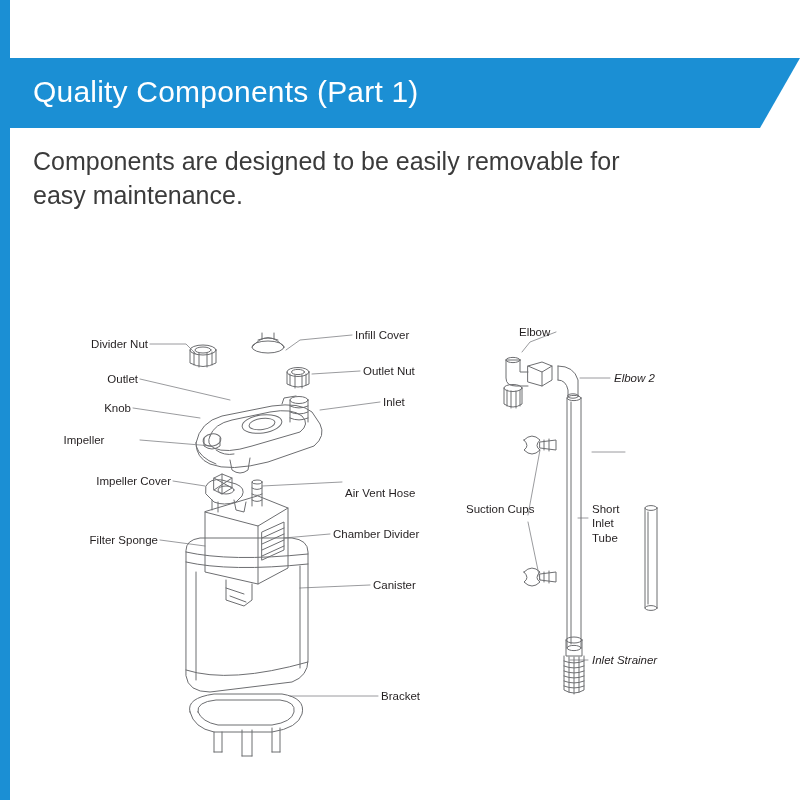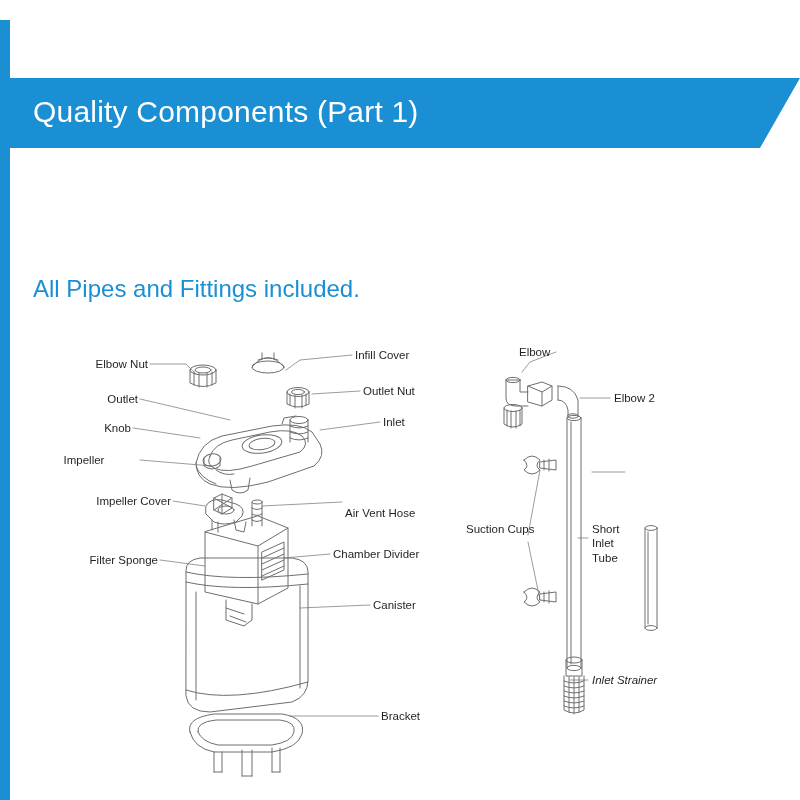--- a/index.html
+++ b/index.html
@@ -12,21 +12,20 @@
     background: #ffffff;
     font-family: "Liberation Sans", sans-serif;
     overflow: hidden;
     position: relative;
   }
   .page {
     position: relative;
     width: 800px;
     height: 648px;
     box-sizing: border-box;
-    margin-top: 20px;
   }
   .left-rule {
     position: absolute;
     left: 0;
     top: 0;
     width: 10px;
     height: 800px;
     background: #1b8fd4;
   }
   .header-band {
@@ -85,21 +84,21 @@
 </style>
 </head>
 <body>
 
 <div class="page">
 
   <div class="left-rule"></div>
   <div class="header-band"></div>
   <div class="header-title">Quality Components (Part 1)</div>
 
-  <div class="tagline">All Pipes and Fittings included.</div>
+  <div class="subtitle">Components are designed to be easily removable for easy maintenance.</div>
 
   <div class="diagram">
 
     <svg width="800" height="490" viewBox="0 0 800 490">
       <g fill="none" stroke="#6d6e71" stroke-width="1" stroke-linejoin="round" stroke-linecap="round">
 
         <g stroke="#808285" stroke-width="0.8">
           <path d="M150 44 L186 44 L196 54"></path>
           <path d="M140 79 L230 100"></path>
           <path d="M133 108 L200 118"></path>
@@ -265,37 +264,37 @@
           <ellipse cx="574" cy="340" rx="8" ry="3"></ellipse>
           <path d="M564 356 L564 390 Q574 396 584 390 L584 356"></path>
           <path d="M564 361 Q574 365 584 361 M564 366 Q574 370 584 366 M564 371 Q574 375 584 371
                    M564 376 Q574 380 584 376 M564 381 Q574 385 584 381 M564 386 Q574 390 584 386"></path>
           <path d="M569 357 L569 392 M574 357 L574 394 M579 357 L579 392"></path>
         </g>
 
       </g>
     </svg>
 
-    <div class="lbl r" style="left: 40px; top: 37px; width: 108px;">Elbow Nut</div>
+    <div class="lbl r" style="left: 40px; top: 37px; width: 108px;">Divider Nut</div>
     <div class="lbl r" style="left: 40px; top: 72px; width: 98px;">Outlet</div>
     <div class="lbl r" style="left: 40px; top: 101px; width: 91px;">Knob</div>
     <div class="lbl r" style="left: 30px; top: 133px; width: 108px; text-align: center;">Impeller</div>
     <div class="lbl r" style="left: 26px; top: 174px; width: 145px;">Impeller Cover</div>
     <div class="lbl r" style="left: 26px; top: 233px; width: 132px;">Filter Sponge</div>
 
     <div class="lbl l" style="left: 355px; top: 28px; width: 120px;">Infill Cover</div>
     <div class="lbl l" style="left: 363px; top: 64px; width: 110px;">Outlet Nut</div>
     <div class="lbl l" style="left: 383px; top: 95px; width: 100px;">Inlet</div>
     <div class="lbl l" style="left: 345px; top: 186px; width: 130px;">Air Vent Hose</div>
     <div class="lbl l" style="left: 333px; top: 227px; width: 140px;">Chamber Divider</div>
     <div class="lbl l" style="left: 373px; top: 278px; width: 110px;">Canister</div>
     <div class="lbl l" style="left: 381px; top: 389px; width: 110px;">Bracket</div>
 
     <div class="lbl l" style="left: 519px; top: 25px; width: 90px;">Elbow</div>
-    <div class="lbl l" style="left: 614px; top: 71px; width: 90px;">Elbow 2</div>
+    <div class="lbl l" style="left: 614px; top: 71px; width: 90px; font-style: italic;">Elbow 2</div>
     <div class="lbl l" style="left: 592px; top: 202px; width: 70px;">Short
 Inlet
 Tube</div>
     <div class="lbl l" style="left: 466px; top: 202px; width: 110px;">Suction Cups</div>
     <div class="lbl l" style="left: 592px; top: 353px; width: 120px; font-style: italic;">Inlet Strainer</div>
 
   </div>
 </div>
 
 </body></html>

